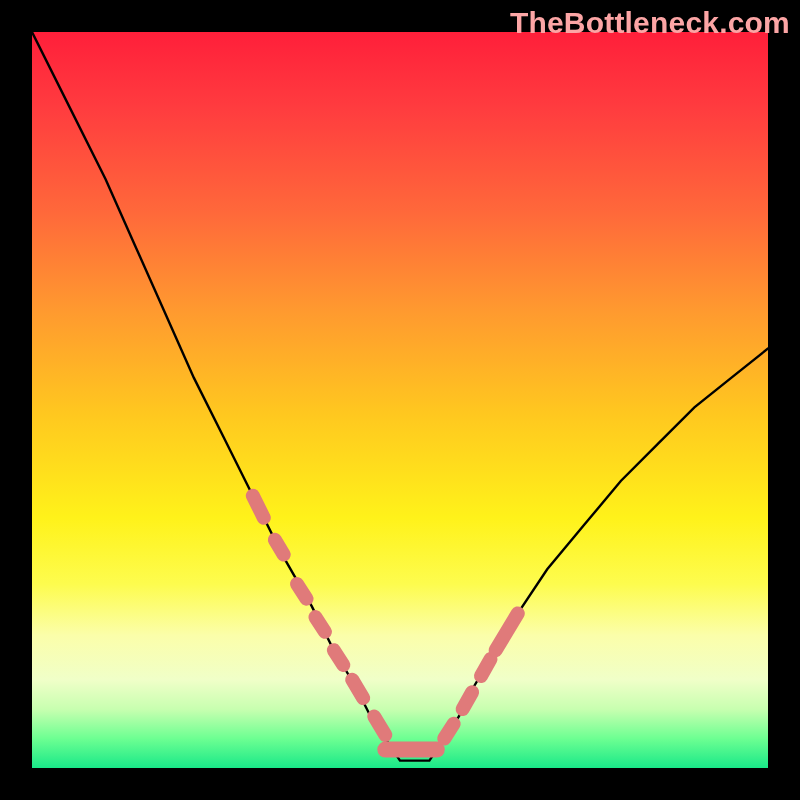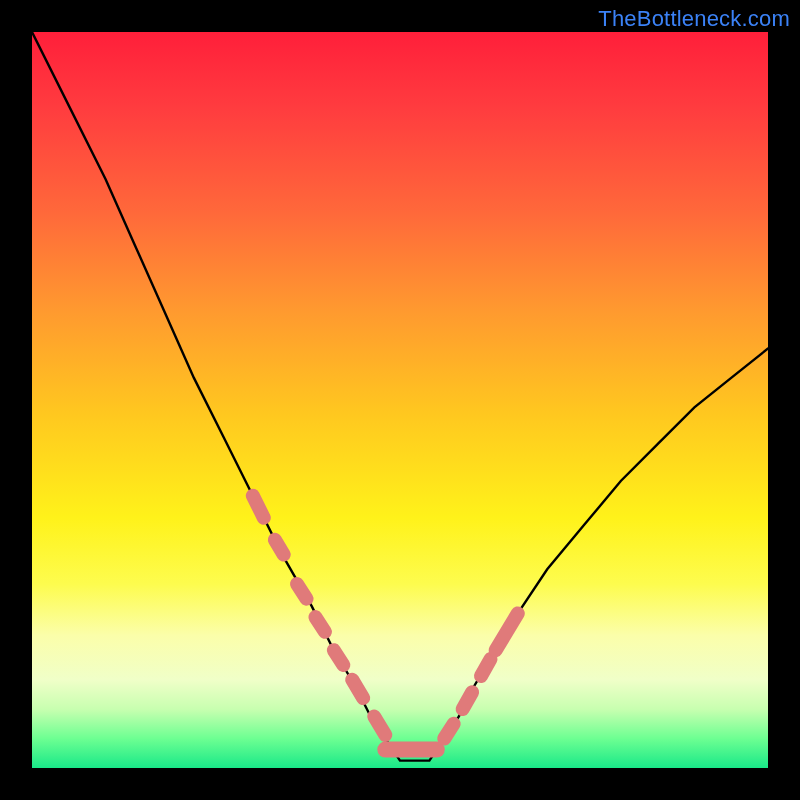--- a/index.html
+++ b/index.html
@@ -43,23 +43,23 @@
       #f0ffc8 88%,
       #c8ffb0 92%,
       #6dff92 96%,
       #19e888 100%
     );
   }
   .watermark {
     position: absolute;
     top: 6px;
     right: 10px;
-    color: #3b82f6;
-    font-size: 22px;
-    font-weight: 400;
+    color: #fca5a5;
+    font-size: 30px;
+    font-weight: 700;
     letter-spacing: 0.2px;
     user-select: none;
   }
   svg.curve {
     position: absolute;
     inset: 0;
   }
 </style>
 </head>
 <body>

